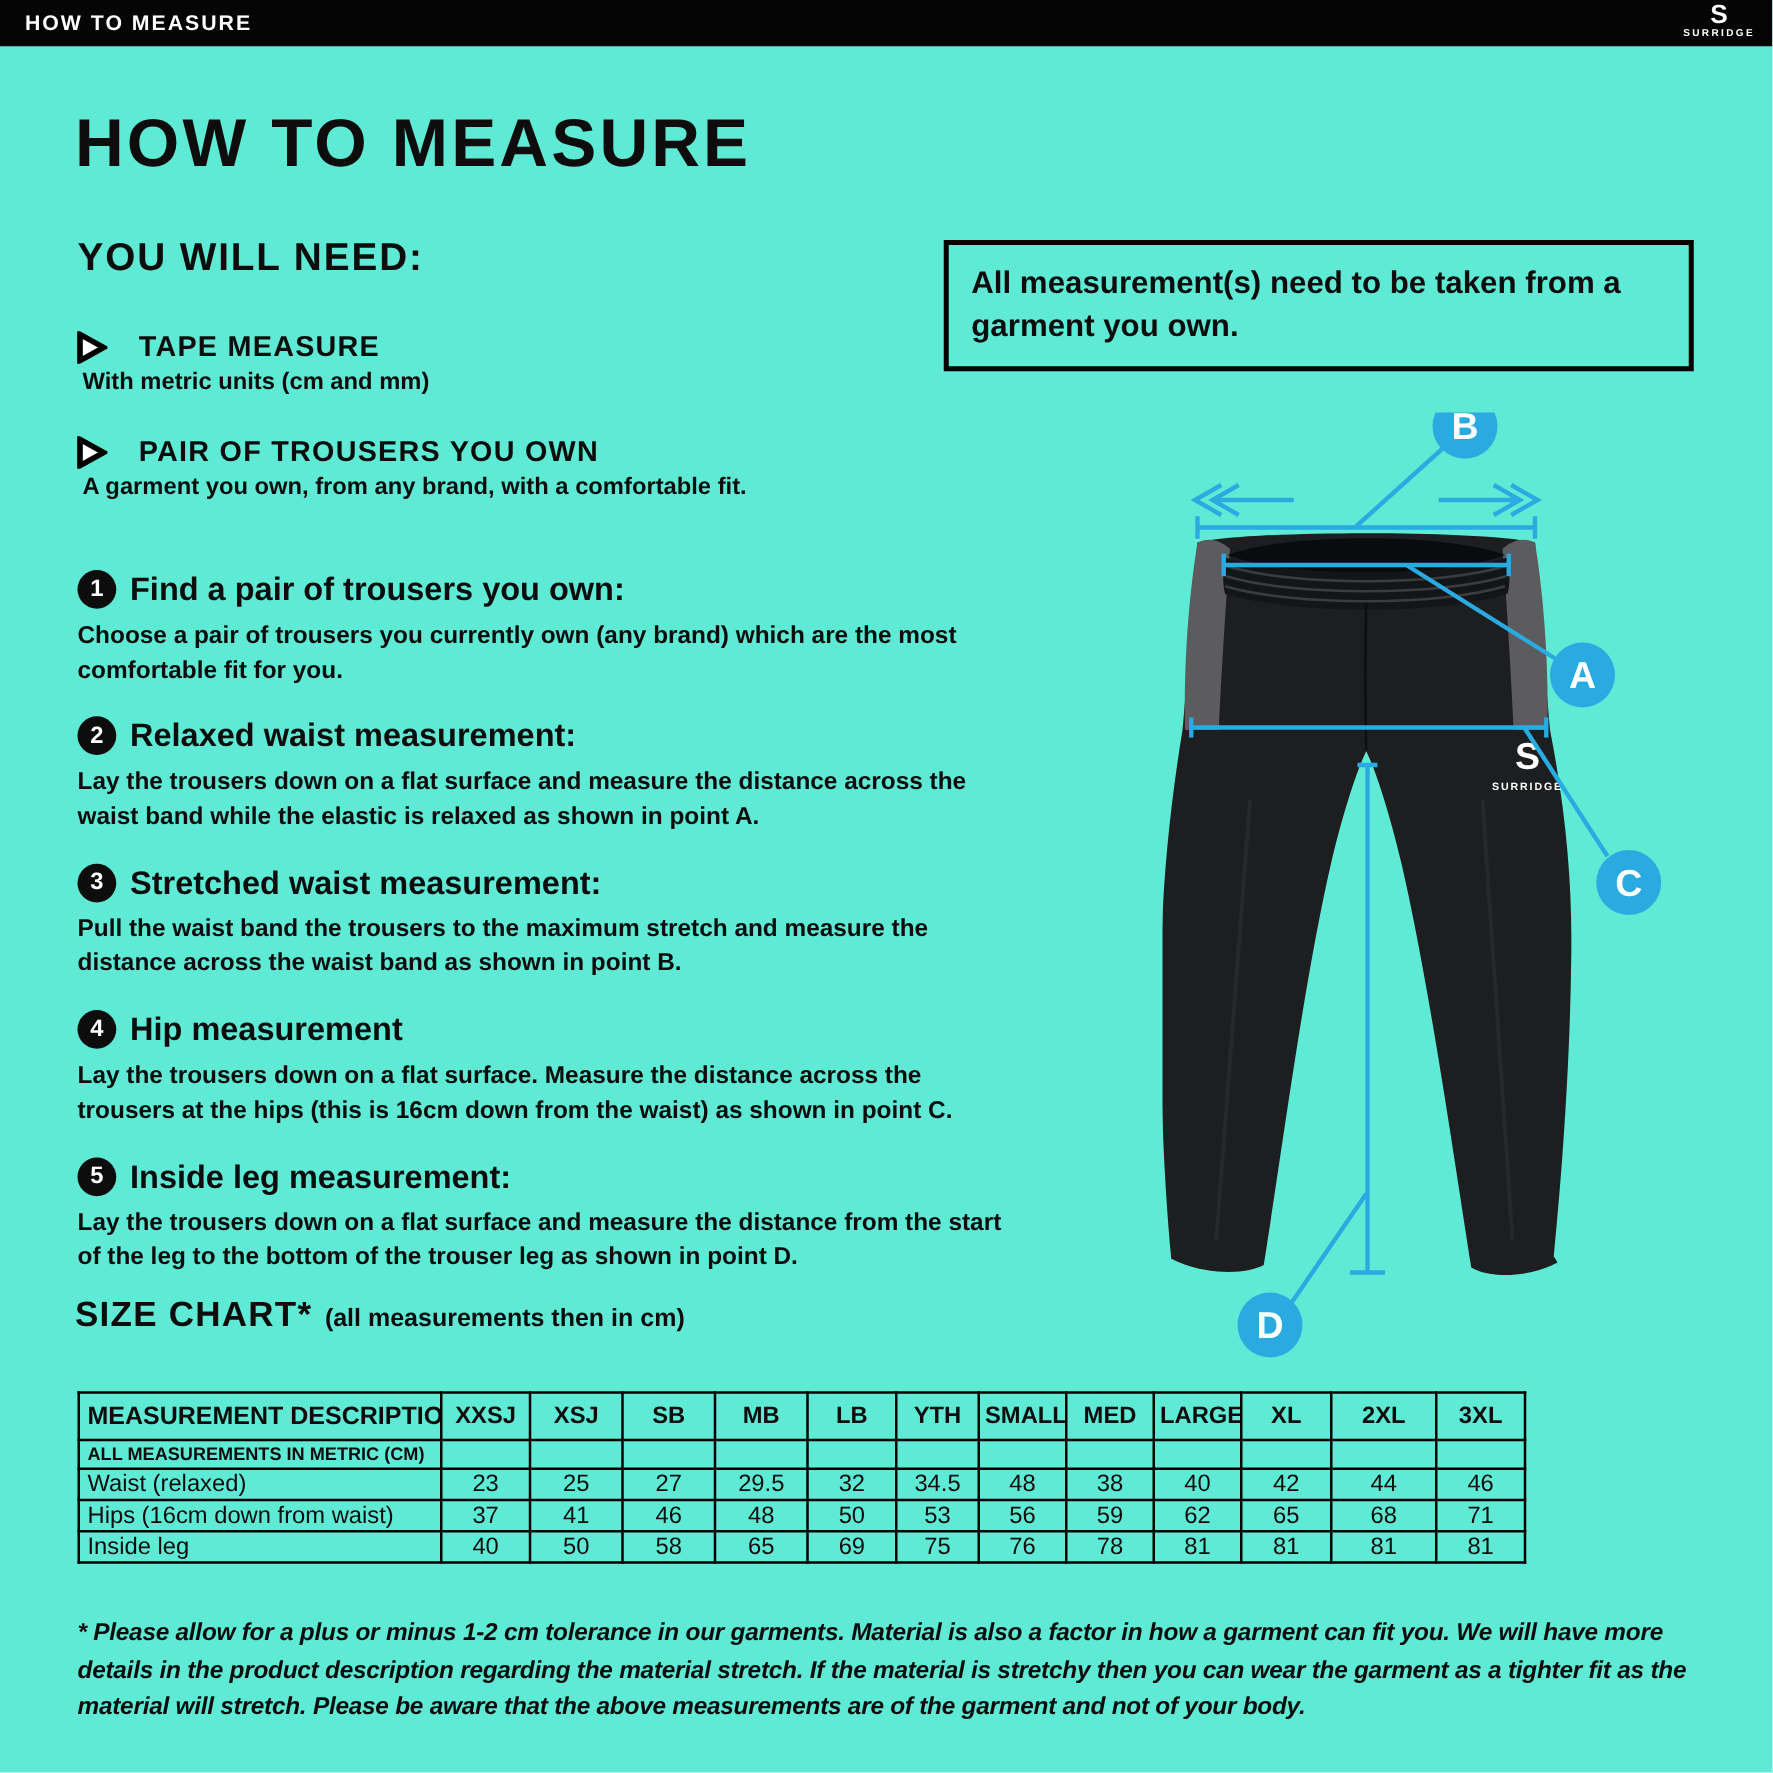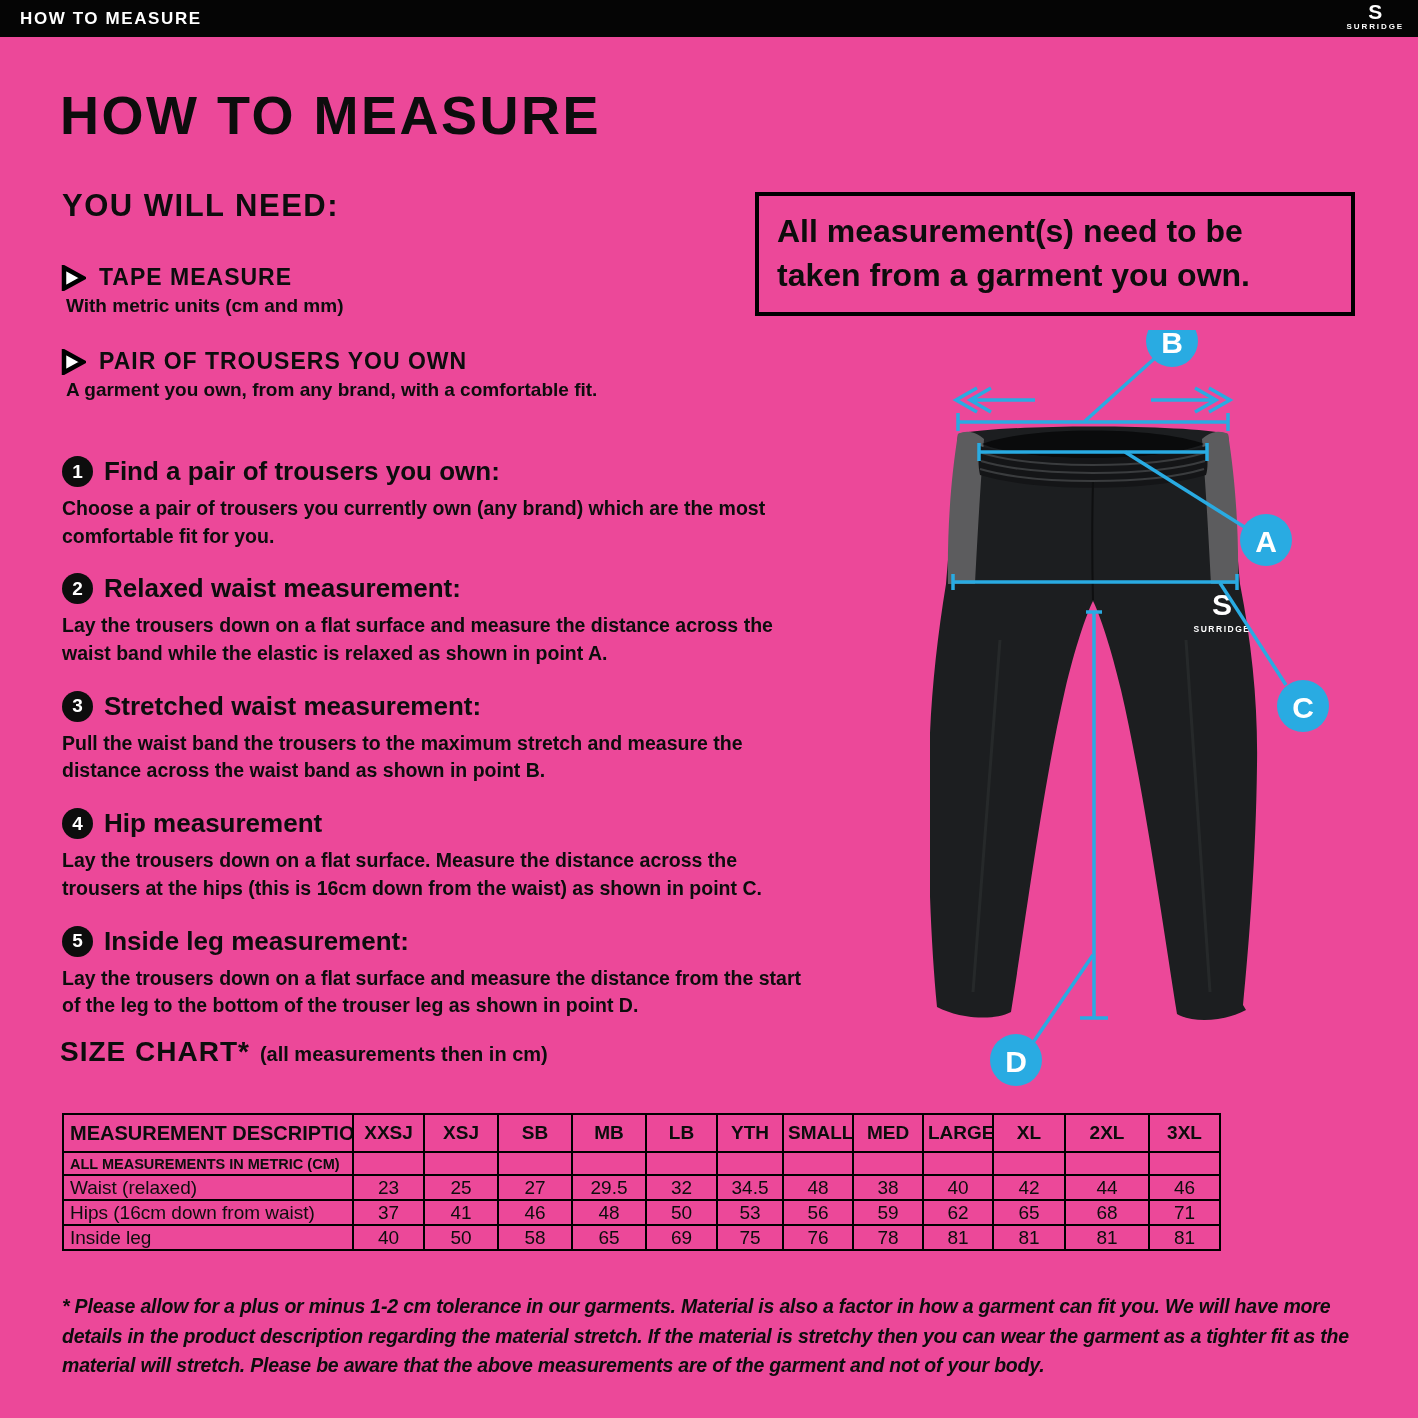--- a/index.html
+++ b/index.html
@@ -1,58 +1,58 @@
 <!DOCTYPE html>
 <html><head>
 <meta charset="utf-8">
 <style>
   html,body { margin:0; padding:0; background:#ffffff; }
   .canvas {
-    position:relative; width:1418px; height:1418px; background:#ec4899;
+    position:relative; width:1418px; height:1418px; background:#5eead4;
     font-family:"Liberation Sans", sans-serif; color:#0d0d0d; overflow:hidden;
   }
   
   .topbar { position:absolute; left:0; top:0; width:1418px; height:37px; background:#050505; }
   .topbar-title {
     position:absolute; left:20px; top:50%; transform:translateY(-50%);
     color:#fff; font-size:17px; font-weight:bold; letter-spacing:1.6px;
   }
   .topbar-logo { position:absolute; right:14px; top:2px; text-align:center; color:#fff; line-height:1; }
   .logo-s { font-size:21px; font-weight:bold; line-height:20px; }
   .logo-word { font-size:8px; font-weight:bold; letter-spacing:1.9px; margin-top:1px; }
 
   
   .page-title { position:absolute; left:60px; top:84px; margin:0; font-size:54px; font-weight:bold; letter-spacing:2.5px; }
   .ywn-heading { position:absolute; left:62px; top:188px; font-size:31px; font-weight:bold; letter-spacing:1.5px; }
 
   
   .need-item { position:absolute; left:60px; }
   .need-item.n0 { top:264px; }
   .need-item.n1 { top:348px; }
-  .need-head { display:flex; align-items:center; gap:13px;text-align:right; }
+  .need-head { display:flex; align-items:center; gap:25px;text-align:right; }
   .need-title { font-size:23px; font-weight:bold; letter-spacing:1px; }
   .need-desc { font-size:19px; font-weight:bold; margin-top:4px; margin-left:6px; }
   .tri-icon { width:26px; height:26px; display:block; }
 
   
   .steps { position:absolute; left:62px; top:456px; width:758px; }
   .step { margin-bottom:23px; }
   .step-head { display:flex; align-items:center; gap:11px; }
   .step-num {
     width:31px; height:31px; border-radius:50%; background:#0d0d0d; color:#fff;
     font-size:19px; font-weight:bold; display:flex; align-items:center; justify-content:center; flex:0 0 31px;
   }
   .step-title { font-size:26px; font-weight:bold; margin:0; }
   .step-body { font-size:19.5px; font-weight:bold; line-height:1.42; margin:8px 0 0 0; }
 
   
   .note-box {
     position:absolute; left:755px; top:192px; width:600px; box-sizing:border-box;
     border:4px solid #000; padding:13px 18px 15px 18px;
-    font-size:32px; font-weight:bold; line-height:1.38;
+    font-size:25px; font-weight:bold; line-height:1.38;
   }
 
   
   .figure-svg { position:absolute; left:930px; top:330px; }
 
   
   .sc-heading { position:absolute; left:60px; top:1036px; display:flex; align-items:baseline; gap:10px; }
   .sc-title { font-size:28px; font-weight:bold; letter-spacing:1px; }
   .sc-sub { font-size:20px; font-weight:bold; }
   table.size-chart {

